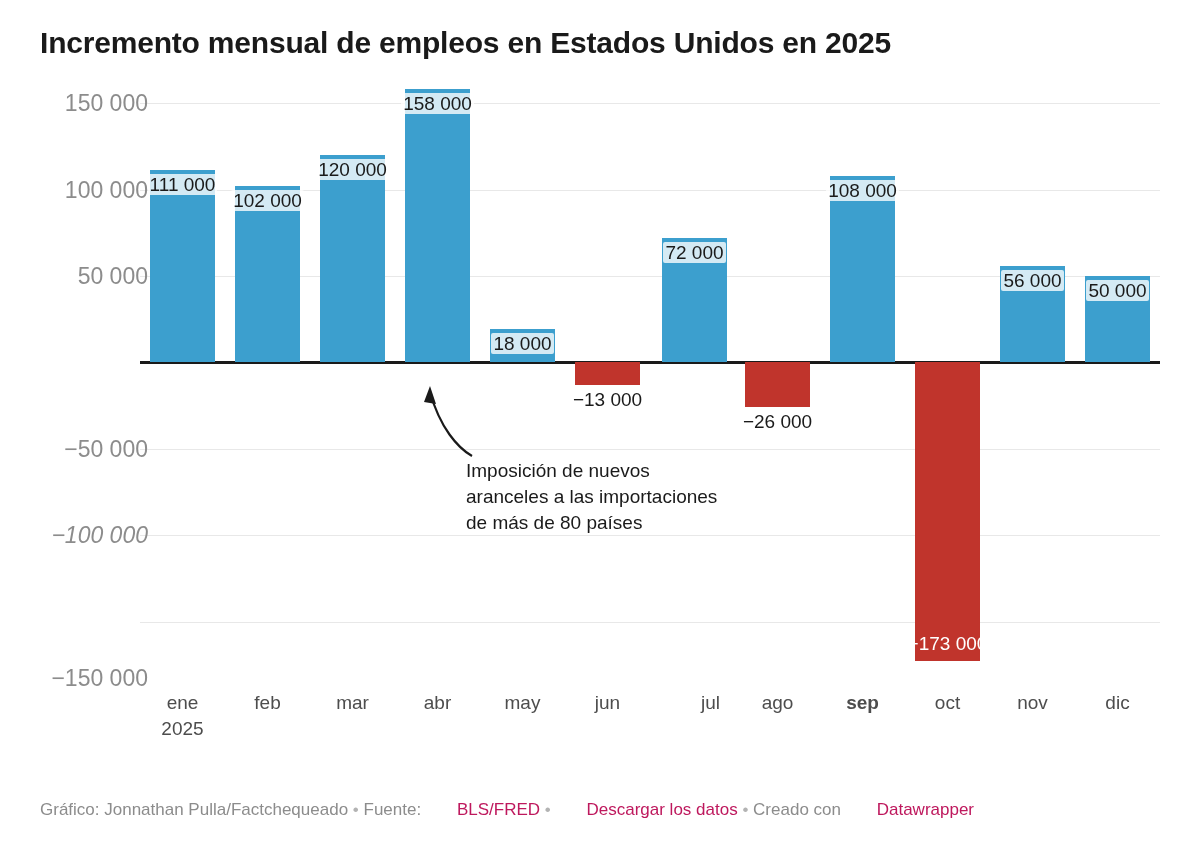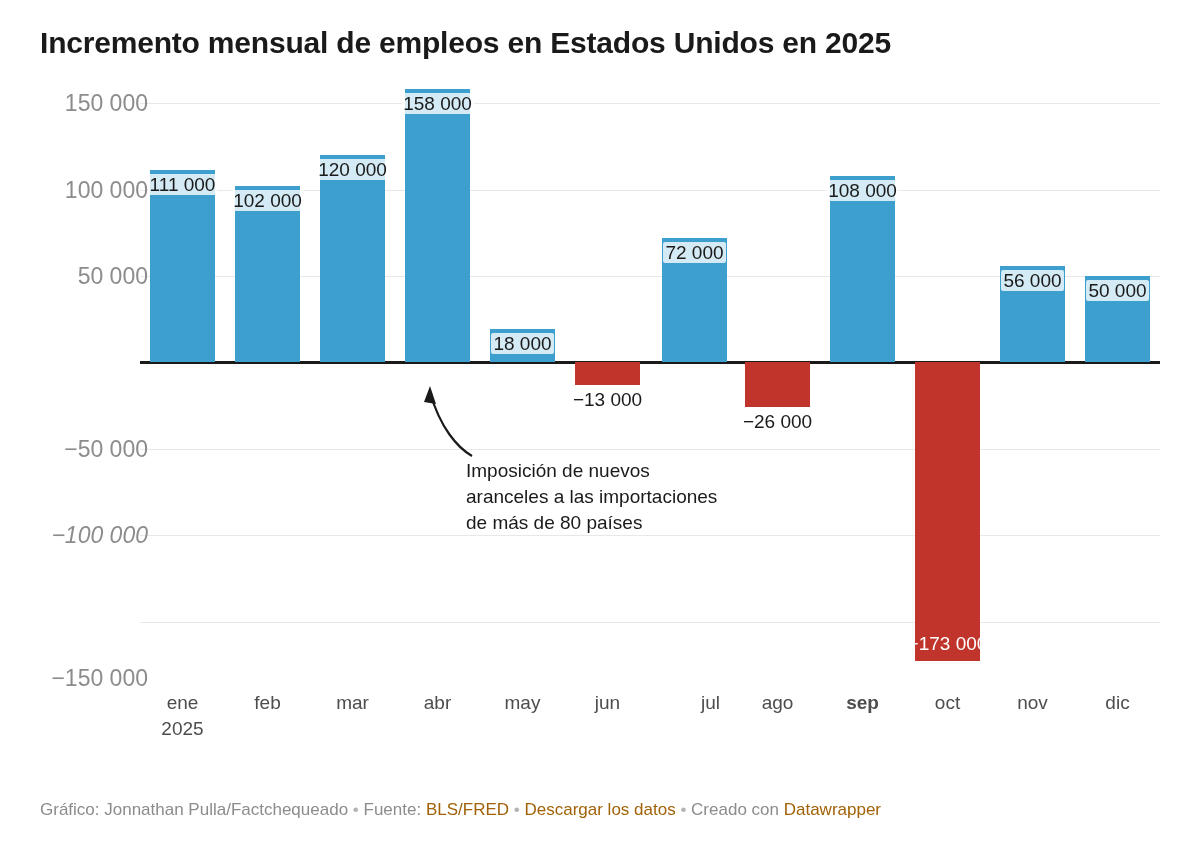--- a/index.html
+++ b/index.html
@@ -145,22 +145,23 @@
   .footer {
     position: absolute;
     left: 40px;
     top: 800px;
     font-size: 17px;
     color: #8c8c8c;
     white-space: nowrap;
   }
   .footer a,
   .footer .link {
-    color: #a16207;
+    color: #be185d;
     text-decoration: none;
+    margin-left: 31px;
   }
   .footer .sep { color: #b3b3b3; }
 </style>
 </head>
 <body>
 
 <div class="page">
 
   <div class="chart-title">Incremento mensual de empleos en Estados Unidos en 2025</div>
 

